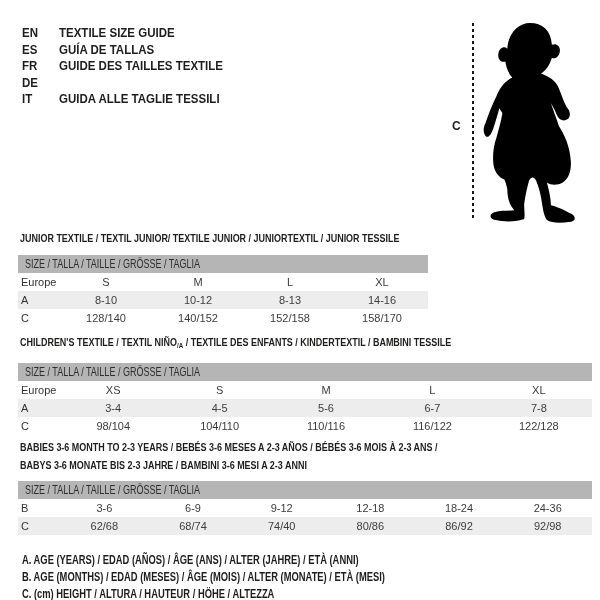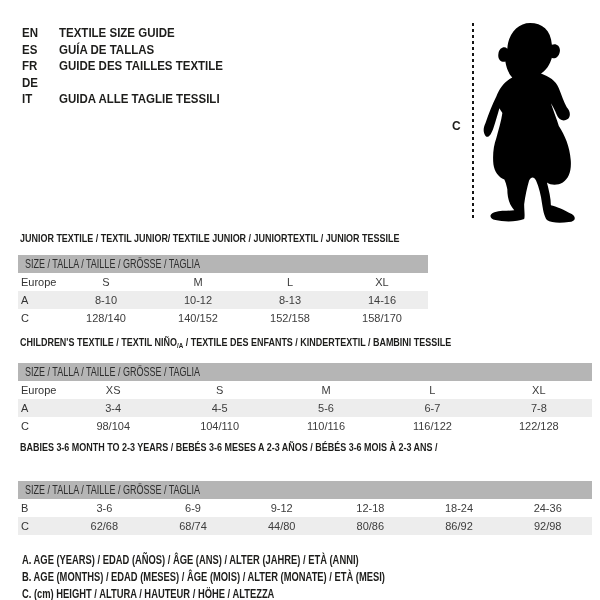--- a/index.html
+++ b/index.html
@@ -171,38 +171,41 @@
       <span class="cell">104/110</span>
       <span class="cell">110/116</span>
       <span class="cell">116/122</span>
       <span class="cell">122/128</span>
     </div>
   </div>
 
   <div class="sec-title" style="top:426px;">
     <span class="cond">BABIES 3-6 MONTH TO 2-3 YEARS / BEBÉS 3-6 MESES A 2-3 AÑOS / BÉBÉS 3-6 MOIS À 2-3 ANS /</span>
   </div>
+  <div class="sec-title" style="top:444px;">
+    <span class="cond">BABYS 3-6 MONATE BIS 2-3 JAHRE / BAMBINI 3-6 MESI A 2-3 ANNI</span>
+  </div>
   <div class="size-table" style="top:466px;width:574px;">
     <div class="bar">
       <span class="cond75">SIZE / TALLA / TAILLE / GRÖSSE / TAGLIA</span>
     </div>
     <div class="trow">
       <span class="rlabel">B</span>
       <span class="cell">3-6</span>
       <span class="cell">6-9</span>
       <span class="cell">9-12</span>
       <span class="cell">12-18</span>
       <span class="cell">18-24</span>
       <span class="cell">24-36</span>
     </div>
     <div class="trow stripe">
       <span class="rlabel">C</span>
       <span class="cell">62/68</span>
       <span class="cell">68/74</span>
-      <span class="cell">44/80</span>
+      <span class="cell">74/40</span>
       <span class="cell">80/86</span>
       <span class="cell">86/92</span>
       <span class="cell">92/98</span>
     </div>
   </div>
 
   <div class="footnotes">
     <div class="fn-line">
         <span class="cond">A. AGE (YEARS) / EDAD (AÑOS) / ÂGE (ANS) / ALTER (JAHRE) / ETÀ (ANNI)</span>
       </div>

